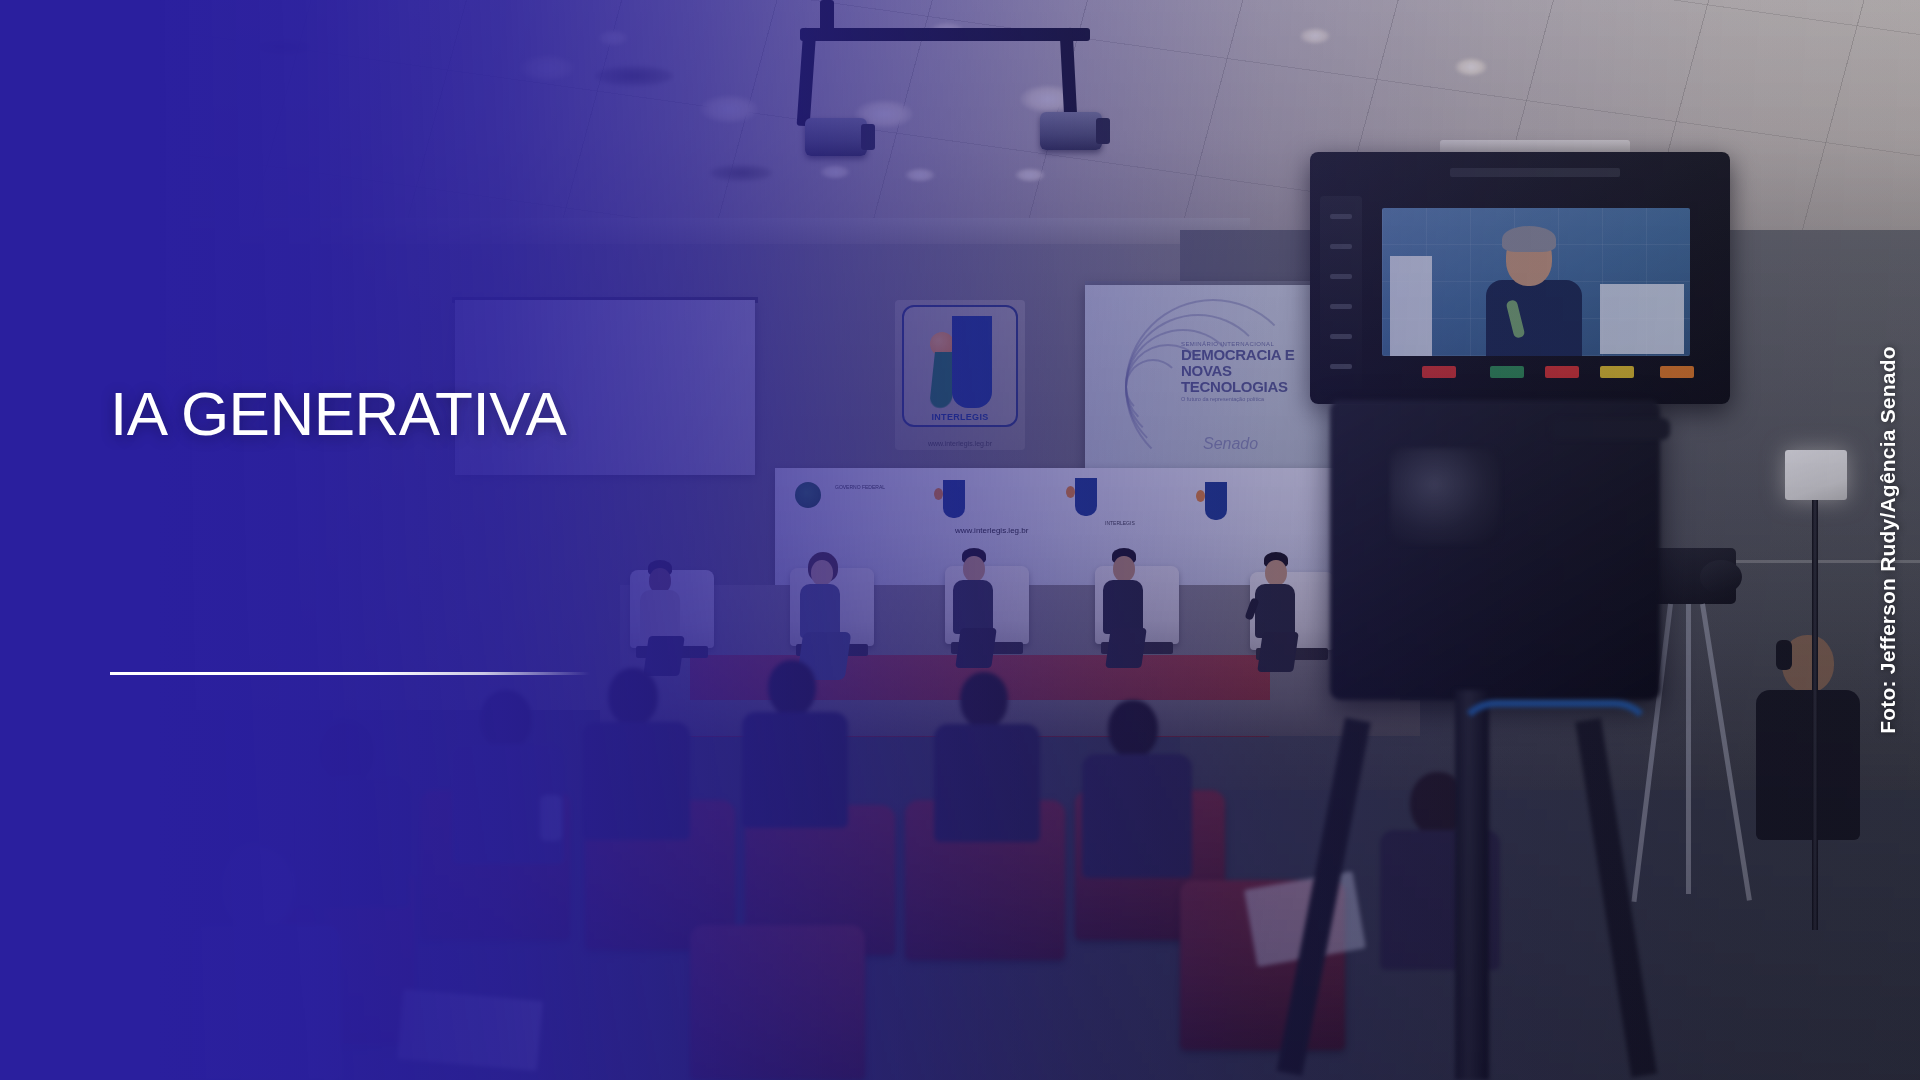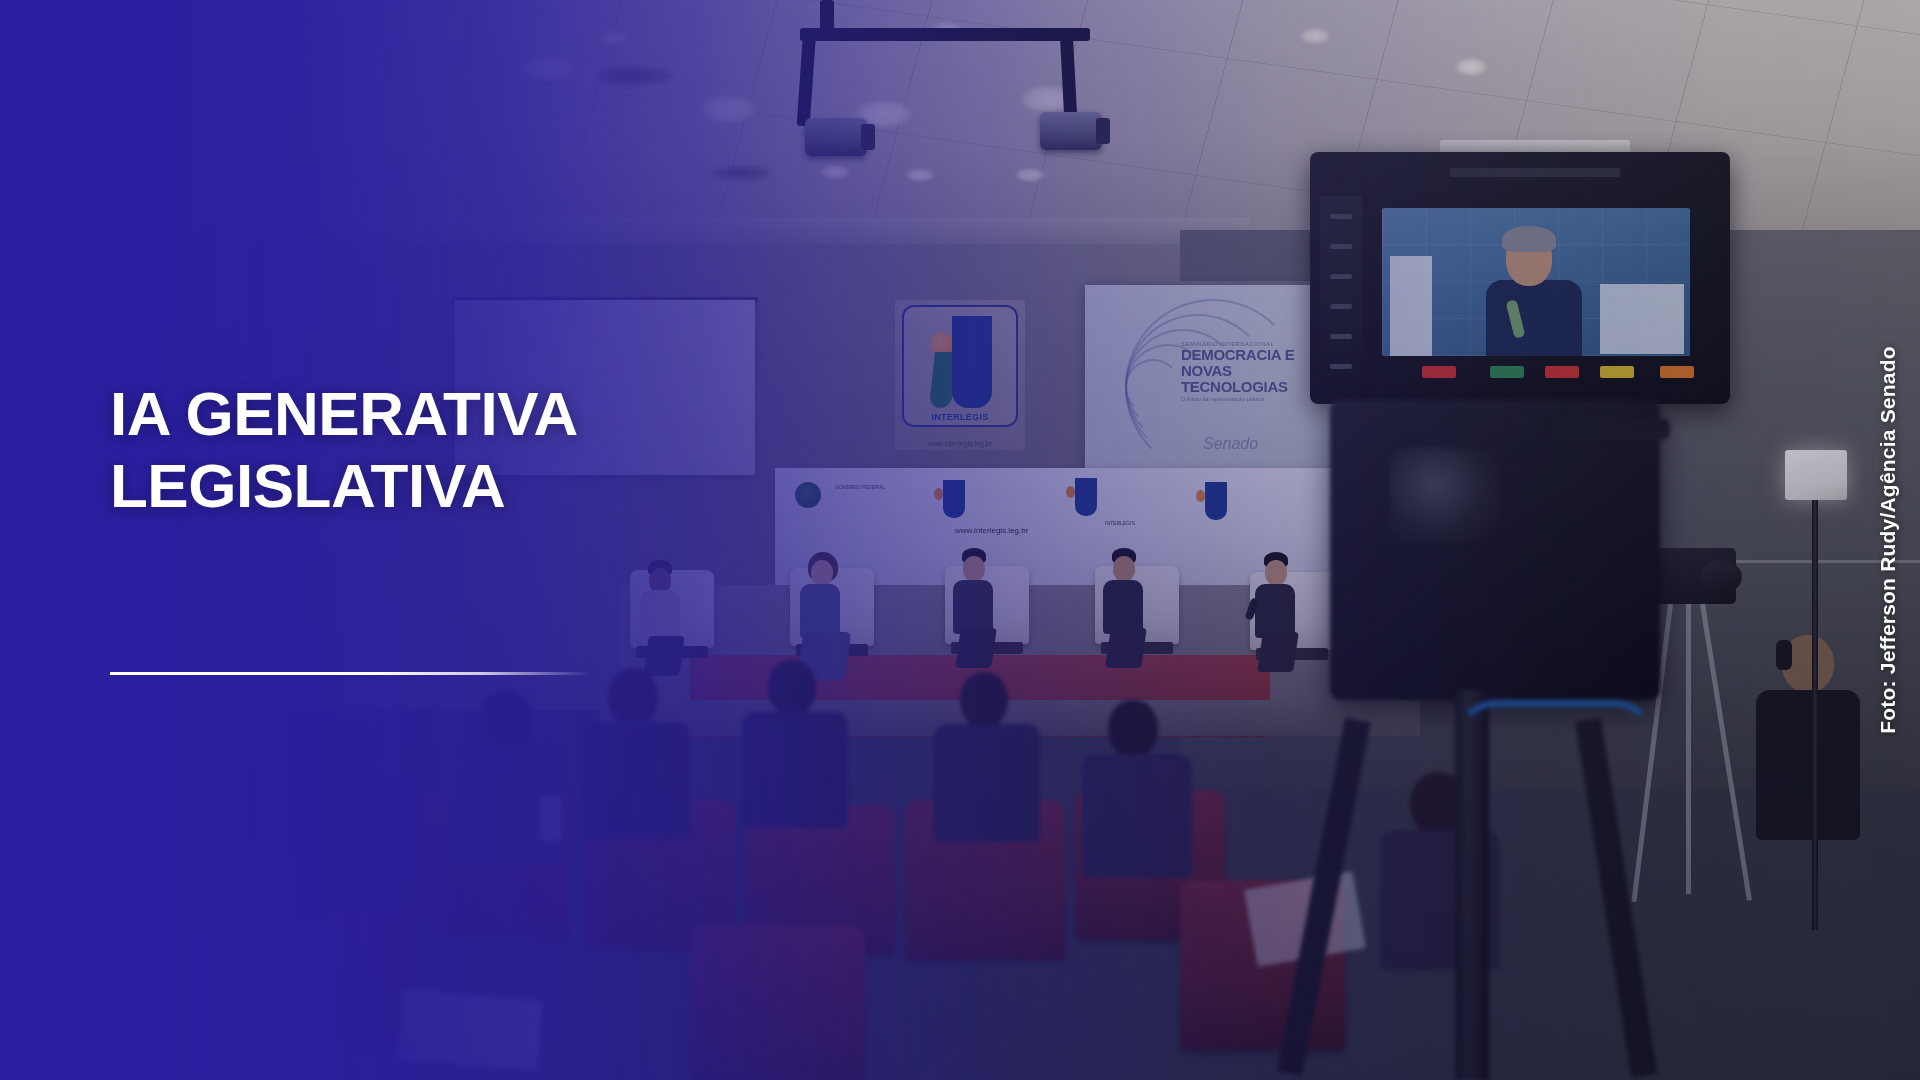--- a/index.html
+++ b/index.html
@@ -369,21 +369,21 @@
     width:740px;
   }
   .title-line{
     color:#ffffff;
     font-size:62px;
     line-height:1.16;
     letter-spacing:-.5px;
     white-space:nowrap;
     text-shadow:0 2px 14px rgba(10,8,40,.45);
   }
-  .w-bold{ font-weight:bold; }
+  .w-bold{ font-weight:normal; }
   .w-light{ font-weight:normal; }
 
   .title-rule{
     position:absolute;
     left:110px; top:672px;
     width:480px; height:3px;
     background:linear-gradient(90deg, #ffffff 0%, #ffffff 55%, rgba(255,255,255,.75) 78%, rgba(255,255,255,0) 100%);
   }
 
   .credit{
@@ -627,21 +627,20 @@
       <div class="cable fg-blur" style="left:1455px;top:700px;width:200px;height:380px;"></div>
     </div>
 
     <div class="photo-tone"></div>
   </div>
 
   <div class="blue-overlay" id="overlay" style="background: linear-gradient(90deg, rgb(42, 31, 158) 0%, rgb(42, 31, 158) 8%, rgba(42, 31, 158, 0.97) 16%, rgba(42, 31, 158, 0.88) 26%, rgba(42, 31, 158, 0.72) 36%, rgba(42, 31, 158, 0.52) 46%, rgba(42, 31, 158, 0.34) 56%, rgba(42, 31, 158, 0.2) 66%, rgba(42, 31, 158, 0.1) 78%, rgba(42, 31, 158, 0.04) 90%, rgba(42, 31, 158, 0.02) 100%);"></div>
 
   <div class="title-block">
     <div class="title-line w-bold">IA GENERATIVA</div>
-    <div class="title-line w-bold">LEGISLATIVA</div>
   </div>
   <div class="title-rule"></div>
 
   <div class="credit">
     <span>Foto: Jefferson Rudy/Agência Senado</span>
   </div>
 
 </div>
 
 </body></html>

